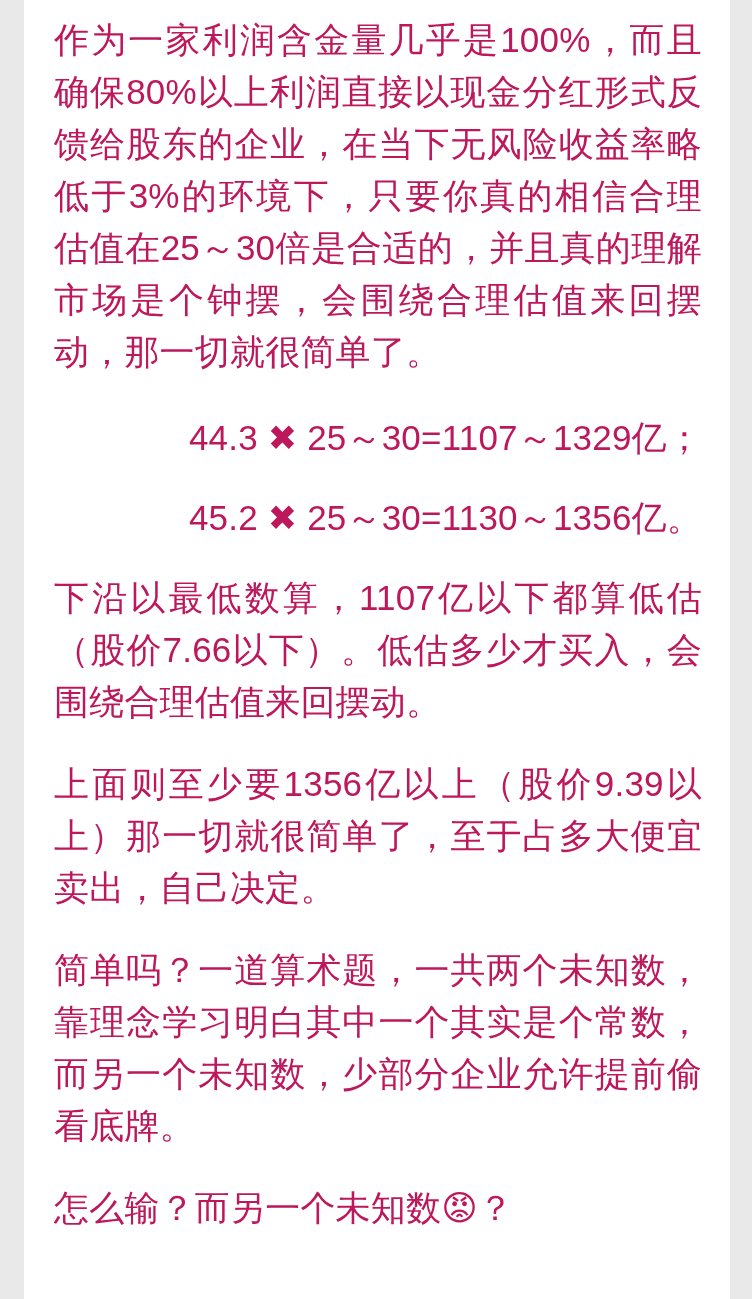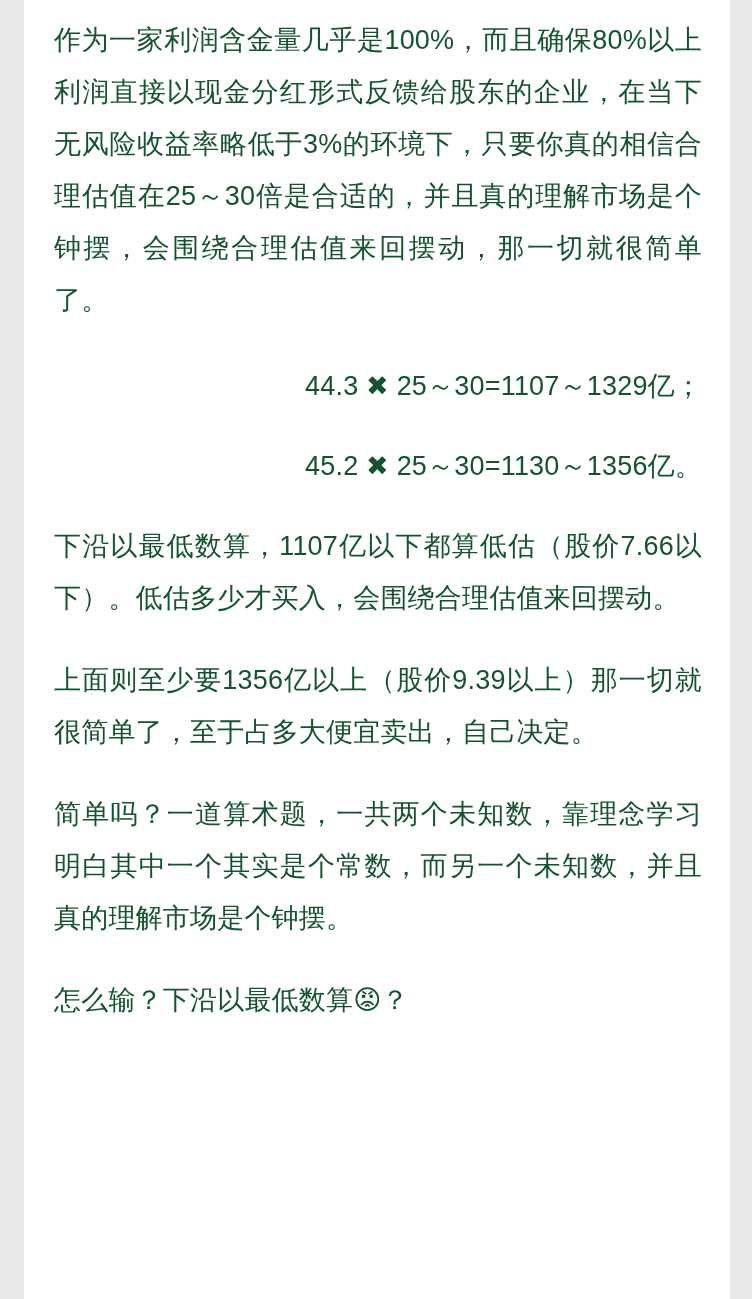--- a/index.html
+++ b/index.html
@@ -42,24 +42,24 @@
     left: 24px;
     right: 22px;
     top: 0;
     bottom: 0;
     padding: 14px 28px 0 30px;
     box-sizing: border-box;
     background: #ffffff;
   }
   p.para {
     margin: 0 0 34px 0;
-    font-size: 27px;
+    font-size: 35px;
     line-height: 52px;
     letter-spacing: 0.2px;
-    color: #14532d;
+    color: #be185d;
     text-align: justify;
     text-justify: inter-ideograph;
     word-break: break-all;
   }
   p.para.tight {
     margin-bottom: 30px;
   }
   p.para.calc {
     margin-bottom: 28px;
     text-align: right;
@@ -74,16 +74,16 @@
 <div class="page">
   <div class="edge-left"></div>
   <div class="edge-right"></div>
 
   <div class="content">
     <p class="para">作为一家利润含金量几乎是100%，而且确保80%以上利润直接以现金分红形式反馈给股东的企业，在当下无风险收益率略低于3%的环境下，只要你真的相信合理估值在25～30倍是合适的，并且真的理解市场是个钟摆，会围绕合理估值来回摆动，那一切就很简单了。</p>
     <p class="para calc">44.3 ✖ 25～30=1107～1329亿；</p>
     <p class="para calc">45.2 ✖ 25～30=1130～1356亿。</p>
     <p class="para tight">下沿以最低数算，1107亿以下都算低估（股价7.66以下）。低估多少才买入，会围绕合理估值来回摆动。</p>
     <p class="para tight">上面则至少要1356亿以上（股价9.39以上）那一切就很简单了，至于占多大便宜卖出，自己决定。</p>
-    <p class="para tight">简单吗？一道算术题，一共两个未知数，靠理念学习明白其中一个其实是个常数，而另一个未知数，并且真的理解市场是个钟摆。</p>
-    <p class="para last">怎么输？下沿以最低数算😡？</p>
+    <p class="para tight">简单吗？一道算术题，一共两个未知数，靠理念学习明白其中一个其实是个常数，而另一个未知数，少部分企业允许提前偷看底牌。</p>
+    <p class="para last">怎么输？而另一个未知数😡？</p>
   </div>
 </div>
 
 </body></html>

